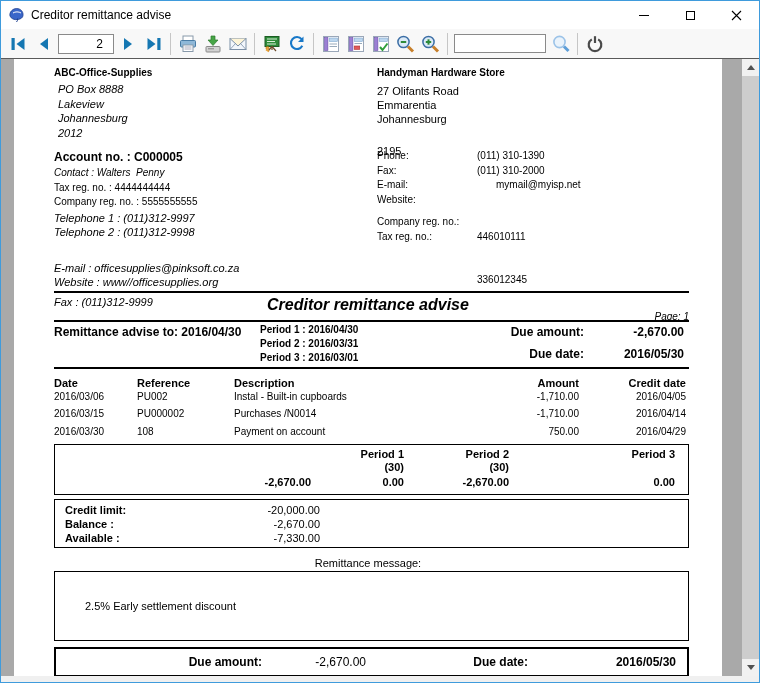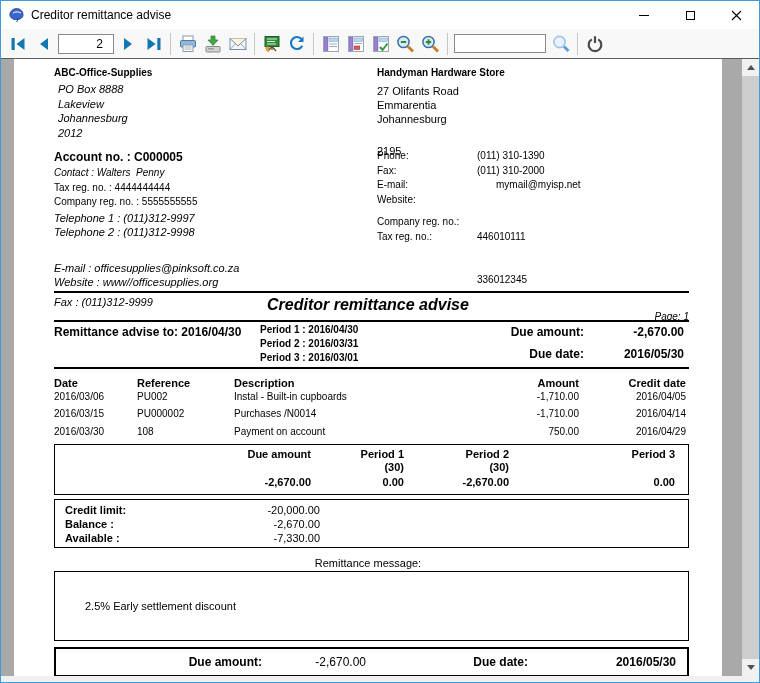--- a/index.html
+++ b/index.html
@@ -275,21 +275,20 @@
       </div>
       <div>
         <span class="abs f10" style="left:40px;  top:367px;">2016/03/30</span>
         <span class="abs f10" style="left:123px; top:367px;">108</span>
         <span class="abs f10" style="left:220px; top:367px;">Payment on account</span>
         <span class="abs f10 r" style="left:430px; top:367px; width:135px;">750.00</span>
         <span class="abs f10 r" style="left:575px; top:367px; width:97px;">2016/04/29</span>
       </div>
 
       <div class="box" style="left:40px; top:385px; width:635px; height:51px;">
-        <span class="abs b f11 r" style="left:0;     top:3px;  width:256px;">Due amount</span>
         <span class="abs b f11 r" style="left:256px; top:3px;  width:93px;">Period 1</span>
         <span class="abs b f11 r" style="left:349px; top:3px;  width:105px;">Period 2</span>
         <span class="abs b f11 r" style="left:454px; top:3px;  width:166px;">Period 3</span>
         <span class="abs b f11 r" style="left:256px; top:16px; width:93px;">(30)</span>
         <span class="abs b f11 r" style="left:349px; top:16px; width:105px;">(30)</span>
         <span class="abs b f11 r" style="left:0;     top:31px; width:256px;">-2,670.00</span>
         <span class="abs b f11 r" style="left:256px; top:31px; width:93px;">0.00</span>
         <span class="abs b f11 r" style="left:349px; top:31px; width:105px;">-2,670.00</span>
         <span class="abs b f11 r" style="left:454px; top:31px; width:166px;">0.00</span>
       </div>

